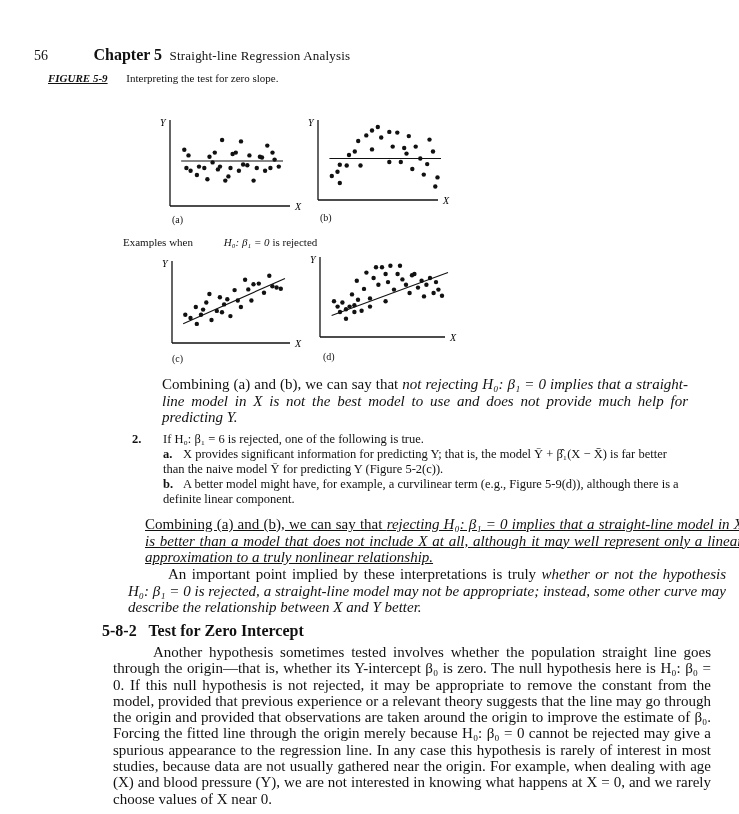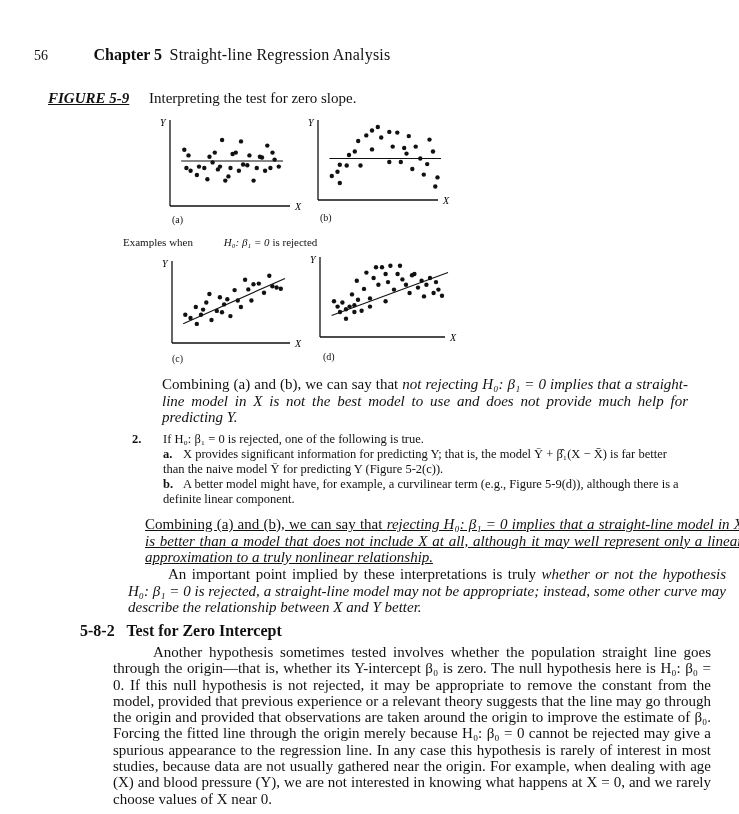--- a/index.html
+++ b/index.html
@@ -2,39 +2,39 @@
 <html><head>
 <meta charset="utf-8">
 <style>
   html, body { margin: 0; padding: 0; background: #ffffff; }
   body { width: 739px; height: 814px; position: relative; overflow: hidden;
          font-family: "Liberation Serif", "DejaVu Serif", serif; color: #111; }
   .abs { position: absolute; }
   .running-head { left: 34px; top: 46px; font-size: 14px; white-space: nowrap; }
   .running-head .pg { margin-right: 42px; }
   .running-head .ch { font-weight: bold; font-size: 16px; margin-right: 4px; }
-  .running-head .ttl { font-size: 16px; letter-spacing: 0.2px; }
-  .fig-caption { left: 48px; top: 90px; font-size: 15px; white-space: nowrap; }
+  .running-head .ttl { font-size: 13px; letter-spacing: 0.2px; }
+  .fig-caption { left: 48px; top: 72px; font-size: 11px; white-space: nowrap; }
   .fig-caption .fl { font-style: italic; font-weight: bold; text-decoration: underline; margin-right: 16px; }
   .sub-caption { left: 123px; top: 236px; font-size: 11px; white-space: nowrap; }
   .sub-caption i { font-style: italic; margin-left: 28px; }
   .plot { position: absolute; }
   .plot svg { display: block; overflow: visible; }
   .plot-label { position: absolute; font-size: 10px; }
   .para { position: absolute; font-size: 15px; line-height: 16.5px; text-align: justify; }
   .para i { font-style: italic; }
   .list2 { left: 132px; top: 432px; width: 560px; font-size: 12.5px; line-height: 15px; }
   .list2 .num { position: absolute; left: 0; top: 0; font-weight: bold; }
   .list2 .l1 { position: absolute; left: 31px; top: 0; white-space: nowrap; }
   .list2 .ia { position: absolute; left: 31px; top: 15px; width: 525px; }
   .list2 .ib { position: absolute; left: 31px; top: 45px; width: 525px; }
   .list2 .mk { font-weight: bold; display: inline-block; width: 20px; }
   .list2 .txt { display: inline; }
   .section-head { left: 80px; top: 622px; font-size: 16px; font-weight: bold; white-space: nowrap; }
-  .section-head .num { margin-right: 8px; }
+  .section-head .num { margin-right: 8px; margin-left: 22px; }
 </style>
 </head>
 <body>
 
 <div class="abs running-head">
   <span class="pg">56</span>
   <span class="ch">Chapter 5</span>
   <span class="ttl">Straight-line Regression Analysis</span>
 </div>
 
@@ -223,21 +223,21 @@
 <div class="abs sub-caption">
   <span>Examples when </span><i>H₀: β₁ = 0</i><span> is rejected</span>
 </div>
 
 <div class="para" style="left:162px; top:376px; width:526px;">
   <span>Combining (a) and (b), we can say that </span><i>not rejecting H₀: β₁ = 0 implies that a straight-line model in X is not the best model to use and does not provide much help for predicting Y.</i>
 </div>
 
 <div class="abs list2">
   <span class="num">2.</span>
-  <span class="l1">If H₀: β₁ = 0 is rejected, one of the following is true.</span>
+  <span class="l1">If H₀: β₁ = 6 is rejected, one of the following is true.</span>
   <div class="ia">
     <span class="mk">a.</span><span class="txt">X provides significant information for predicting Y; that is, the model Ȳ + β̂₁(X − X̄) is far better than the naive model Ȳ for predicting Y (Figure 5-2(c)).</span>
   </div>
   <div class="ib">
     <span class="mk">b.</span><span class="txt">A better model might have, for example, a curvilinear term (e.g., Figure 5-9(d)), although there is a definite linear component.</span>
   </div>
 </div>
 
 <div class="para" style="left:145px; top:516px; width:598px;text-decoration:underline;">
   <span>Combining (a) and (b), we can say that </span><i>rejecting H₀: β₁ = 0 implies that a straight-line model in X is better than a model that does not include X at all, although it may well represent only a linear approximation to a truly nonlinear relationship.</i>

